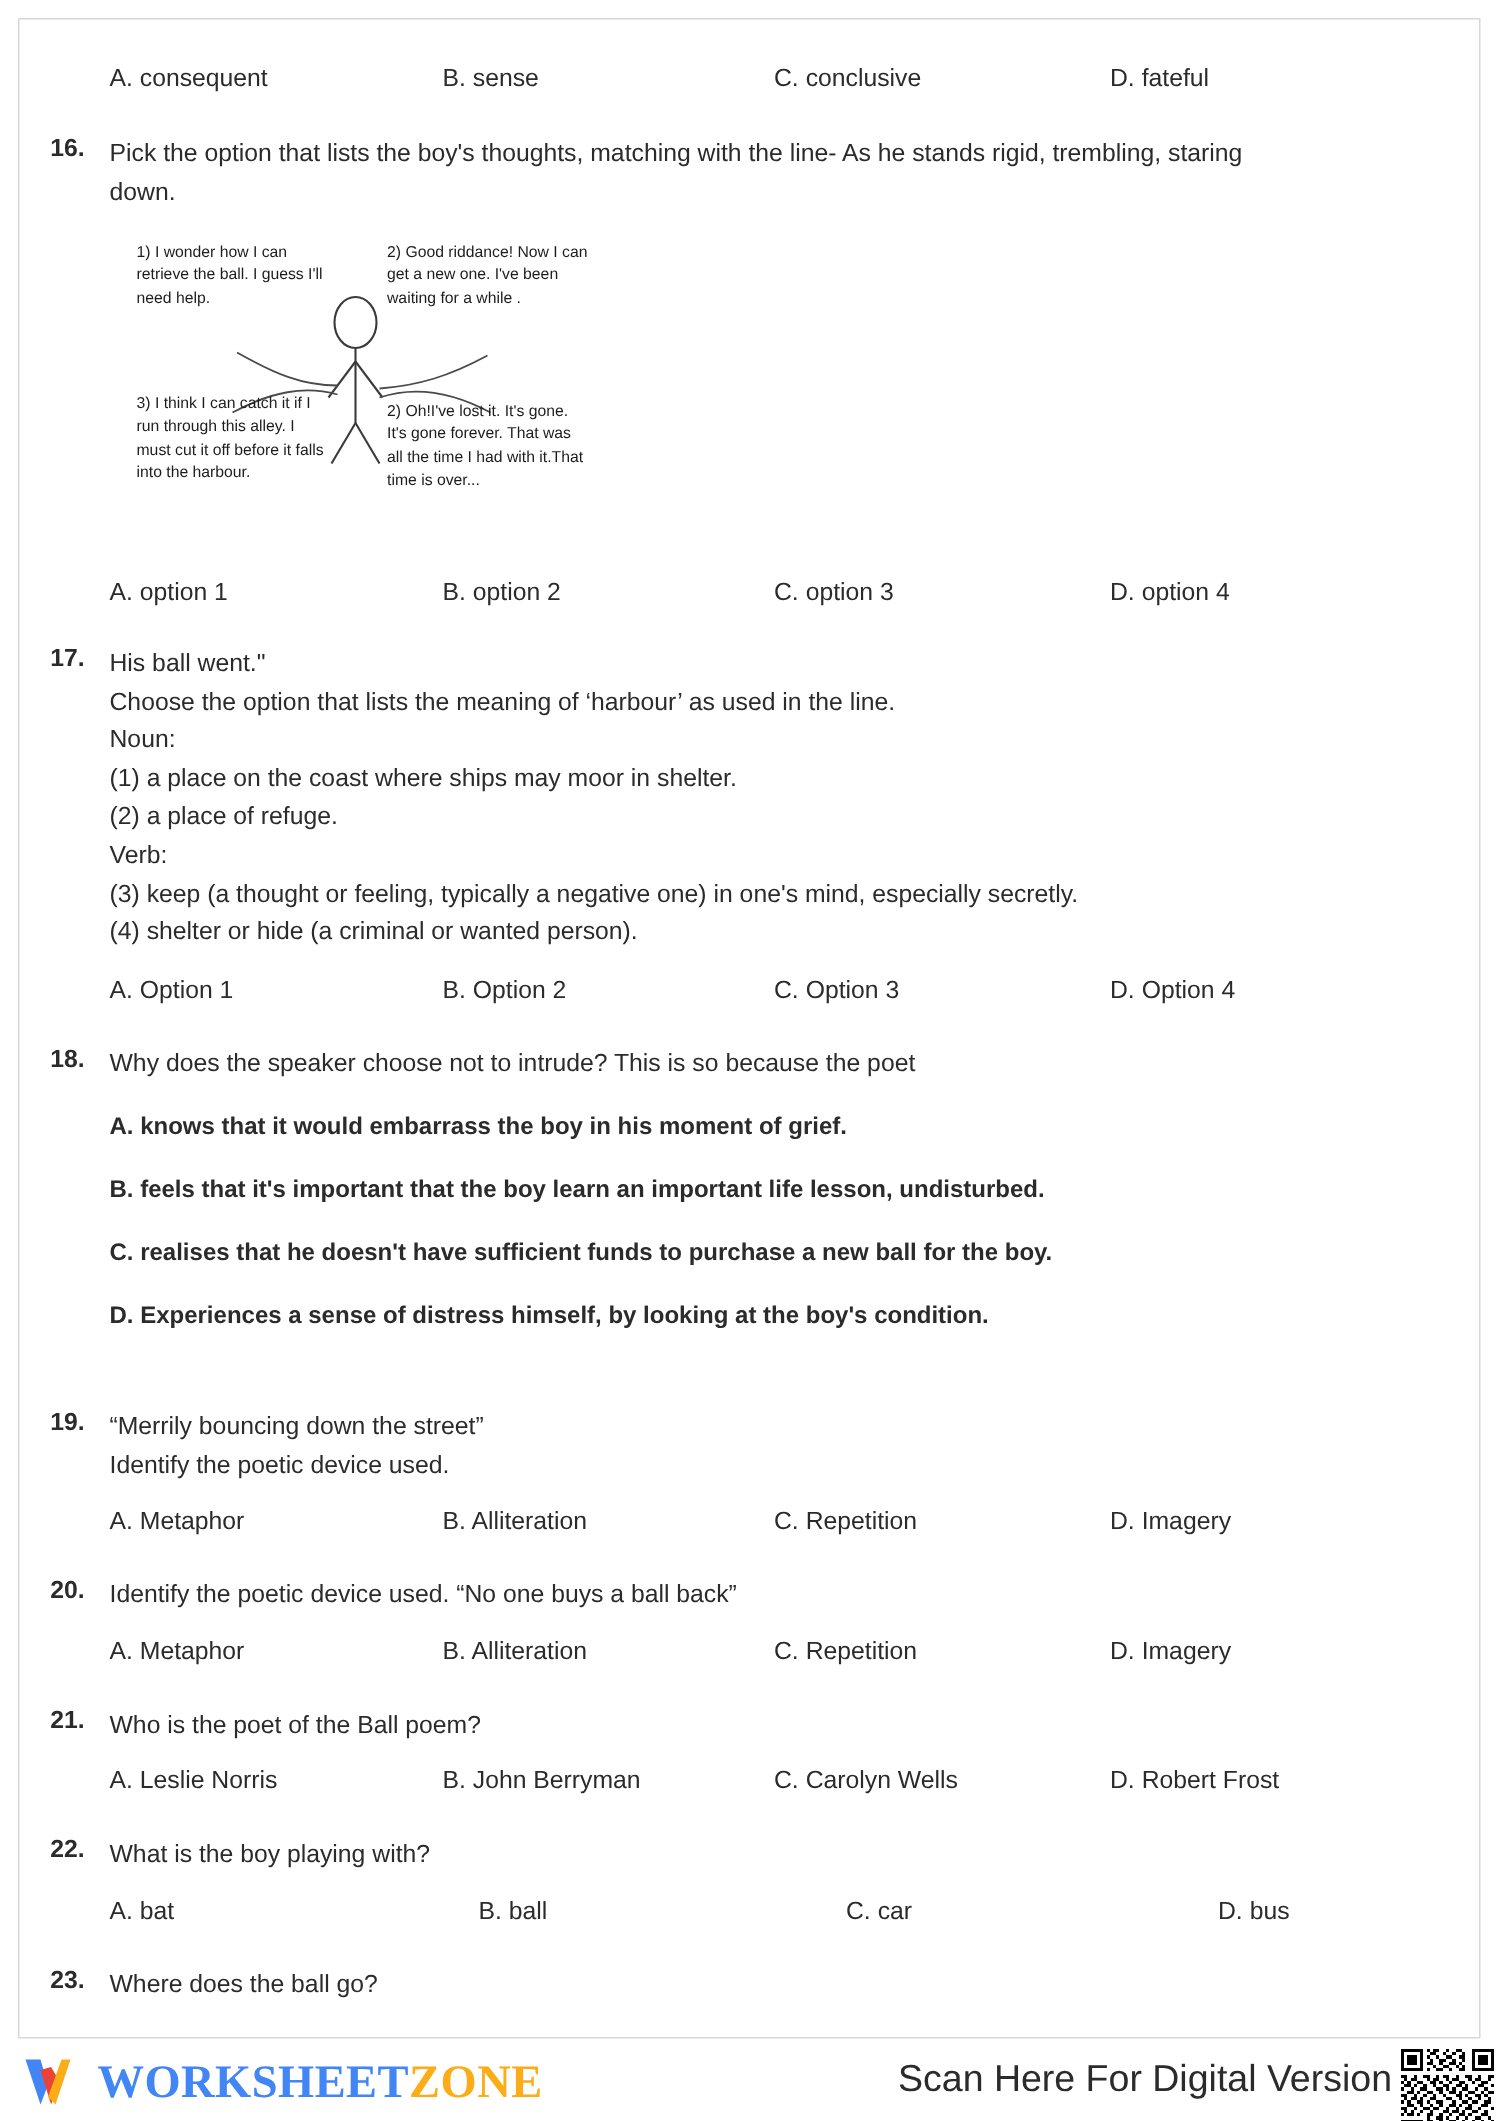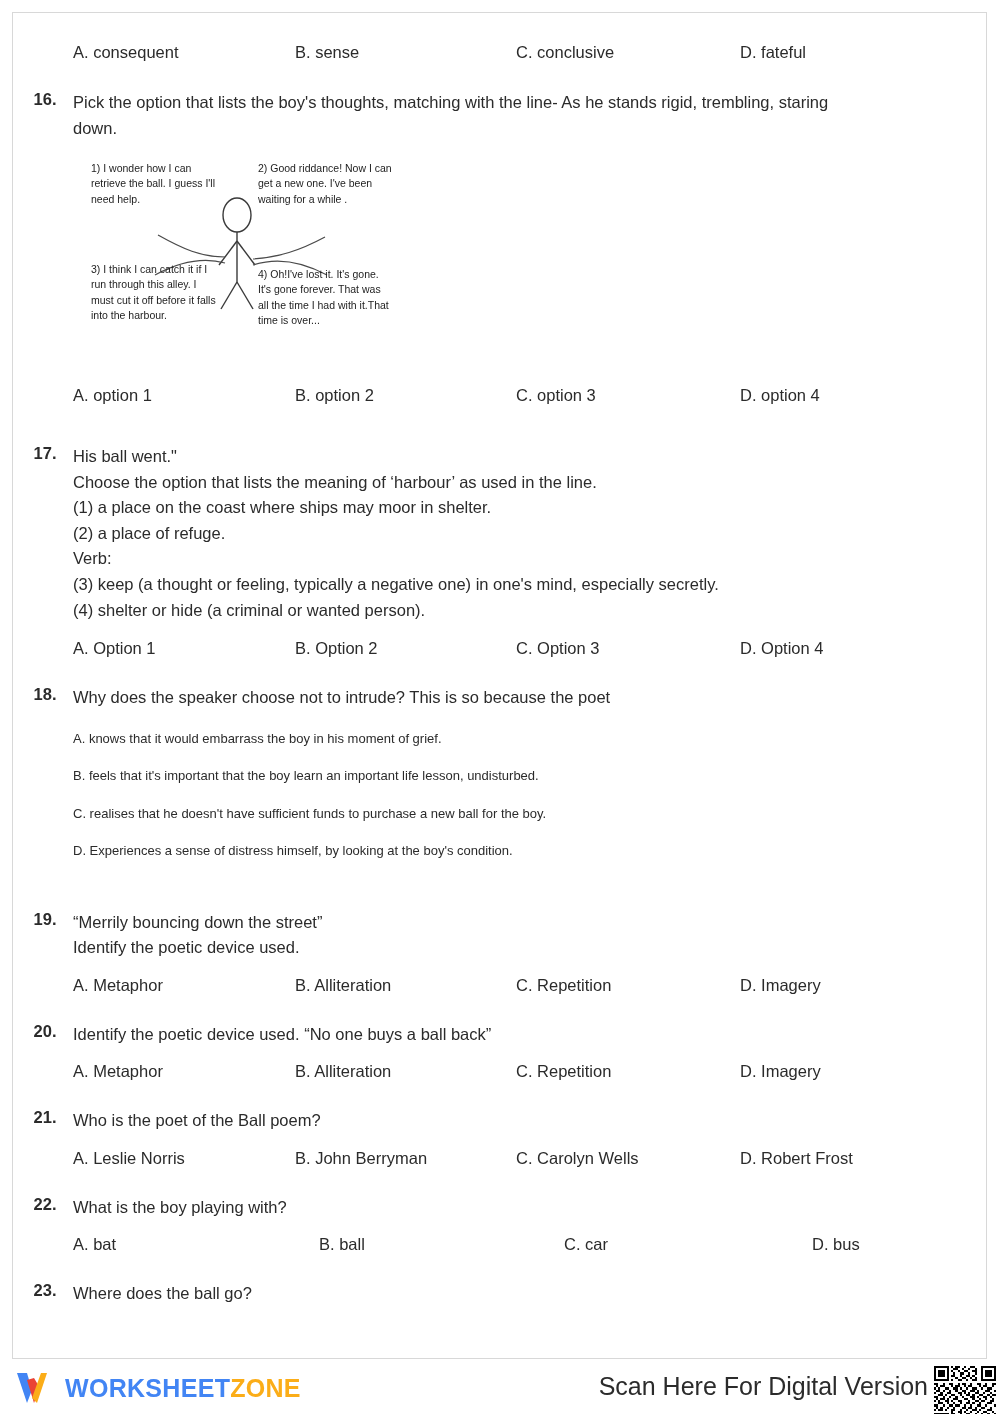--- a/index.html
+++ b/index.html
@@ -68,22 +68,23 @@
   }
   .opt-a { width: 222px; }
   .opt-b { width: 221px; }
   .opt-c { width: 224px; }
   .opt-d { width: 200px; }
 
   
   .opts-stack {
     padding-left: 60px;
     padding-right: 30px;
-    font-size: 13px;
+    font-size: 16px;
     line-height: 1.5;
+    font-weight: bold;
   }
   .opts-stack .sopt {
     margin-top: 18px;
   }
 
   
   .subline { display: block; }
 
   
   .diagram {
@@ -116,24 +117,24 @@
   .logo {
     position: absolute;
     left: 14px;
     top: 2px;
     display: flex;
     align-items: center;
     gap: 9px;
   }
   .logo-mark { width: 42px; height: 40px; display:block; }
   .logo-text {
-    font-size: 25px;
+    font-size: 31px;
     font-weight: bold;
     letter-spacing: 0.3px;
-    font-family: Liberation Sans, sans-serif;
+    font-family: Liberation Serif, serif;
   }
   .logo-worksheet { color: #4285f4; }
   .logo-zone { color: #fbad18; }
   .scan-text {
     position: absolute;
     right: 72px;
     top: 6px;
     font-size: 25px;
     color: #2b2b2b;
     white-space: nowrap;
@@ -181,35 +182,36 @@
         <line x1="164" y1="125" x2="180" y2="152" stroke="#3a3a3a" stroke-width="1.4"></line>
 
         <path d="M85,78 C110,92 128,100 152,100" fill="none" stroke="#4a4a4a" stroke-width="1.2"></path>
         <path d="M82,118 C108,104 130,100 152,106" fill="none" stroke="#4a4a4a" stroke-width="1.2"></path>
         <path d="M252,80 C226,94 206,100 180,102" fill="none" stroke="#4a4a4a" stroke-width="1.2"></path>
         <path d="M254,118 C228,104 204,100 180,108" fill="none" stroke="#4a4a4a" stroke-width="1.2"></path>
       </svg>
       <div class="bub bub1">1) I wonder how I can retrieve the ball. I guess I'll need help.</div>
       <div class="bub bub2">2) Good riddance! Now I can get a new one. I've been waiting for a while .</div>
       <div class="bub bub3">3) I think I can catch it if I run through this alley. I must cut it off before it falls into the harbour.</div>
-      <div class="bub bub4">4) Oh!I've lost it. It's gone. It's gone forever. That was all the time I had with it.That time is over...</div>
+      <div class="bub bub4">2) Oh!I've lost it. It's gone. It's gone forever. That was all the time I had with it.That time is over...</div>
     </div>
 
     <div class="opts" style="margin-top:14px;">
       <span class="opt opt-a">A. option 1</span>
       <span class="opt opt-b">B. option 2</span>
       <span class="opt opt-c">C. option 3</span>
       <span class="opt opt-d">D. option 4</span>
     </div>
 
-    <div class="qblock" style="margin-top:39px;">
+    <div class="qblock" style="margin-top:25px;">
       <span class="qnum">17.</span>
       <div class="qtext">
         <span class="qline">His ball went."</span>
         <span class="qline">Choose the option that lists the meaning of ‘harbour’ as used in the line.</span>
+        <span class="qline">Noun:</span>
         <span class="subline">(1) a place on the coast where ships may moor in shelter.</span>
         <span class="subline">(2) a place of refuge.</span>
         <span class="qline">Verb:</span>
         <span class="subline">(3) keep (a thought or feeling, typically a negative one) in one's mind, especially secretly.</span>
         <span class="subline">(4) shelter or hide (a criminal or wanted person).</span>
       </div>
     </div>
 
     <div class="opts" style="margin-top:16px;">
       <span class="opt opt-a">A. Option 1</span>

